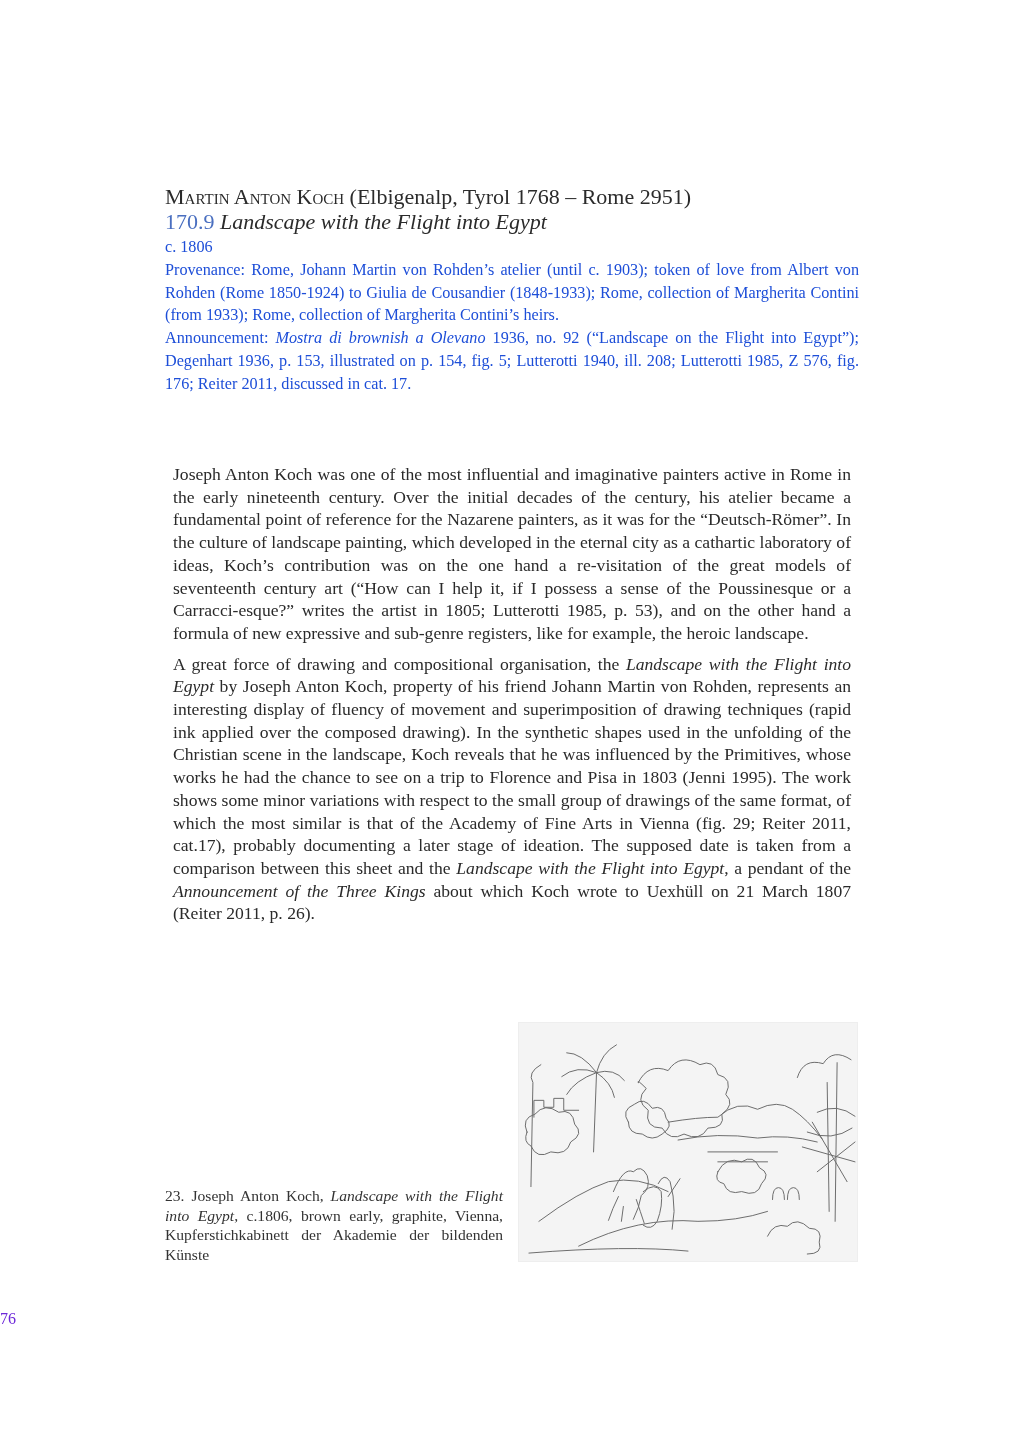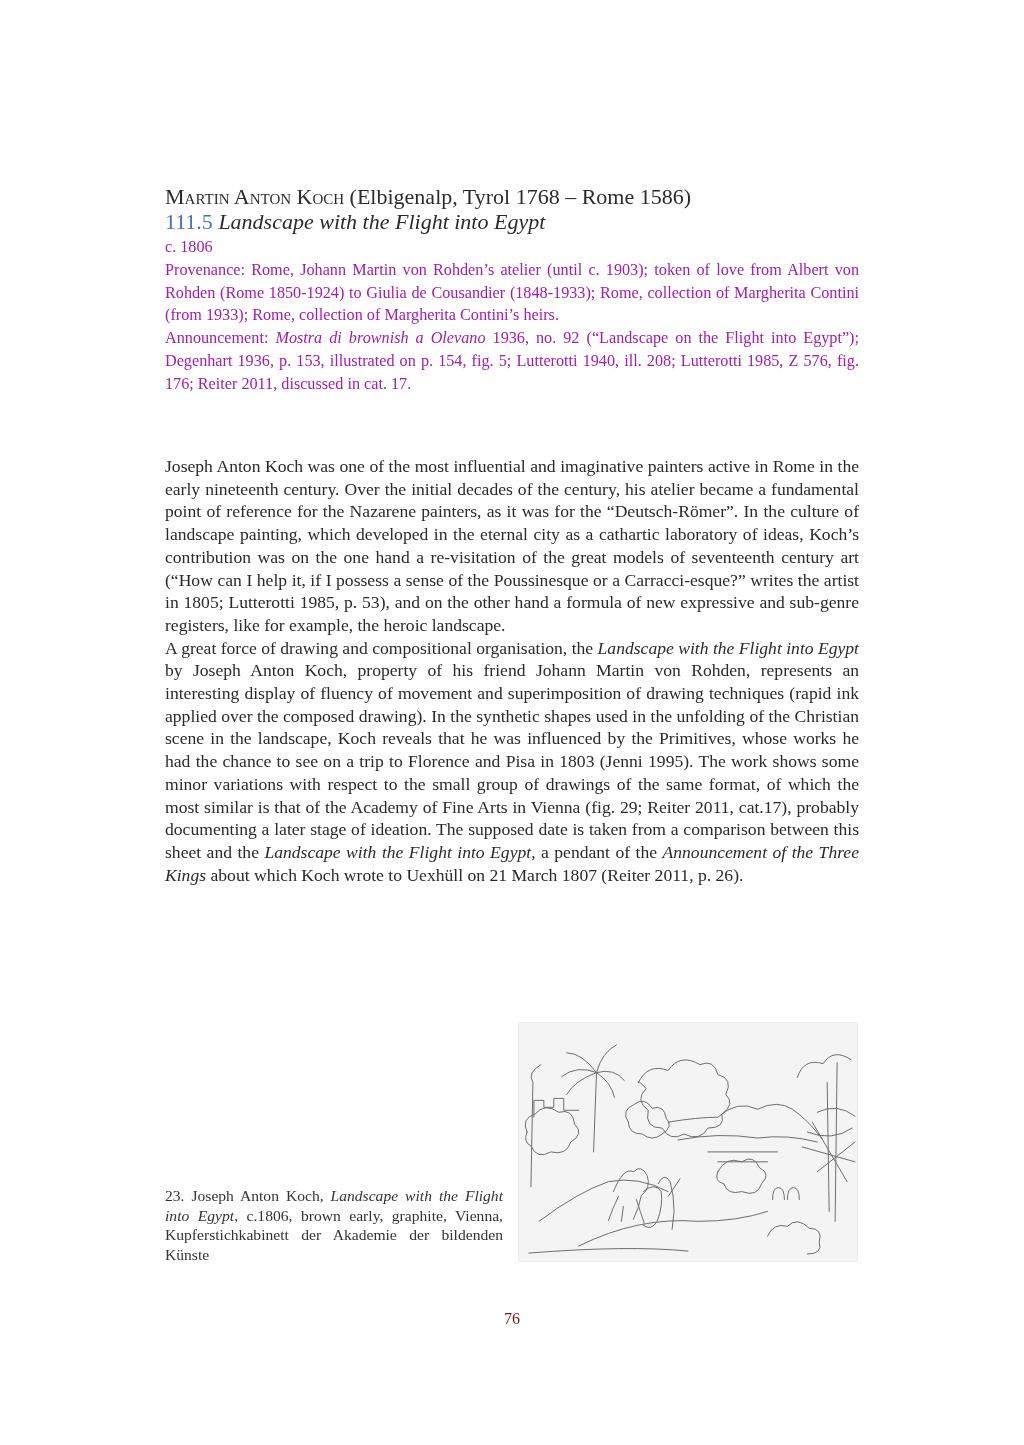--- a/index.html
+++ b/index.html
@@ -14,54 +14,54 @@
   }
   .sc { font-variant: small-caps; }
   .subtitle {
     position: absolute; left: 165px; top: 209px; width: 700px;
     font-size: 22px; line-height: 26px; white-space: nowrap;
   }
   .catno { color: #4a6fc0; }
   .subtitle i { font-style: italic; color: #2b2b2b; }
   .meta {
     position: absolute; left: 165px; top: 236px; width: 694px;
-    font-size: 16.2px; line-height: 22.8px; color: #a21caf;
+    font-size: 16.2px; line-height: 22.8px; color: #1d4ed8;
     text-align: justify;
   }
   .meta p { margin: 0; }
   .body {
     position: absolute; left: 165px; top: 455px; width: 694px;
     font-size: 17.6px; line-height: 22.7px; color: #2a2a2a;
     text-align: justify;
   }
-  .body p { margin: 0; }
+  .body p { margin: 8px; }
   .caption {
     position: absolute; left: 165px; top: 1186px; width: 338px;
     font-size: 15.6px; line-height: 19.5px; color: #333; text-align: justify;
   }
   .figure {
     position: absolute; left: 518px; top: 1022px; width: 340px; height: 240px;
     background: #f4f4f4; border: 1px solid #eeeeee; box-sizing: border-box;
   }
   .figure svg { width: 100%; height: 100%; display: block; }
   .pageno {
     position: absolute; left: 0; width: 1024px; top: 1310px;
-    text-align: center; font-size: 16px; color: #7f1d1d;
+    text-align: left; font-size: 16px; color: #6d28d9;
   }
 </style>
 </head>
 <body>
 
 <div class="heading">
   <span class="sc">Martin Anton Koch</span>
-  <span>(Elbigenalp, Tyrol 1768 – Rome 1586)</span>
+  <span>(Elbigenalp, Tyrol 1768 – Rome 2951)</span>
 </div>
 
 <div class="subtitle">
-  <span class="catno">111.5</span>
+  <span class="catno">170.9</span>
   <i>Landscape with the Flight into Egypt</i>
 </div>
 
 <div class="meta">
   <p>c. 1806</p>
   <p>Provenance: Rome, Johann Martin von Rohden’s atelier (until c. 1903); token of love from Albert von Rohden (Rome 1850-1924) to Giulia de Cousandier (1848-1933); Rome, collection of Margherita Contini (from 1933); Rome, collection of Margherita Contini’s heirs.</p>
   <p><span>Announcement: </span><i>Mostra di brownish a Olevano</i><span> 1936, no. 92 (“Landscape on the Flight into Egypt”); Degenhart 1936, p. 153, illustrated on p. 154, fig. 5; Lutterotti 1940, ill. 208; Lutterotti 1985, Z 576, fig. 176; Reiter 2011, discussed in cat. 17.</span></p>
 </div>
 
 <div class="body">

